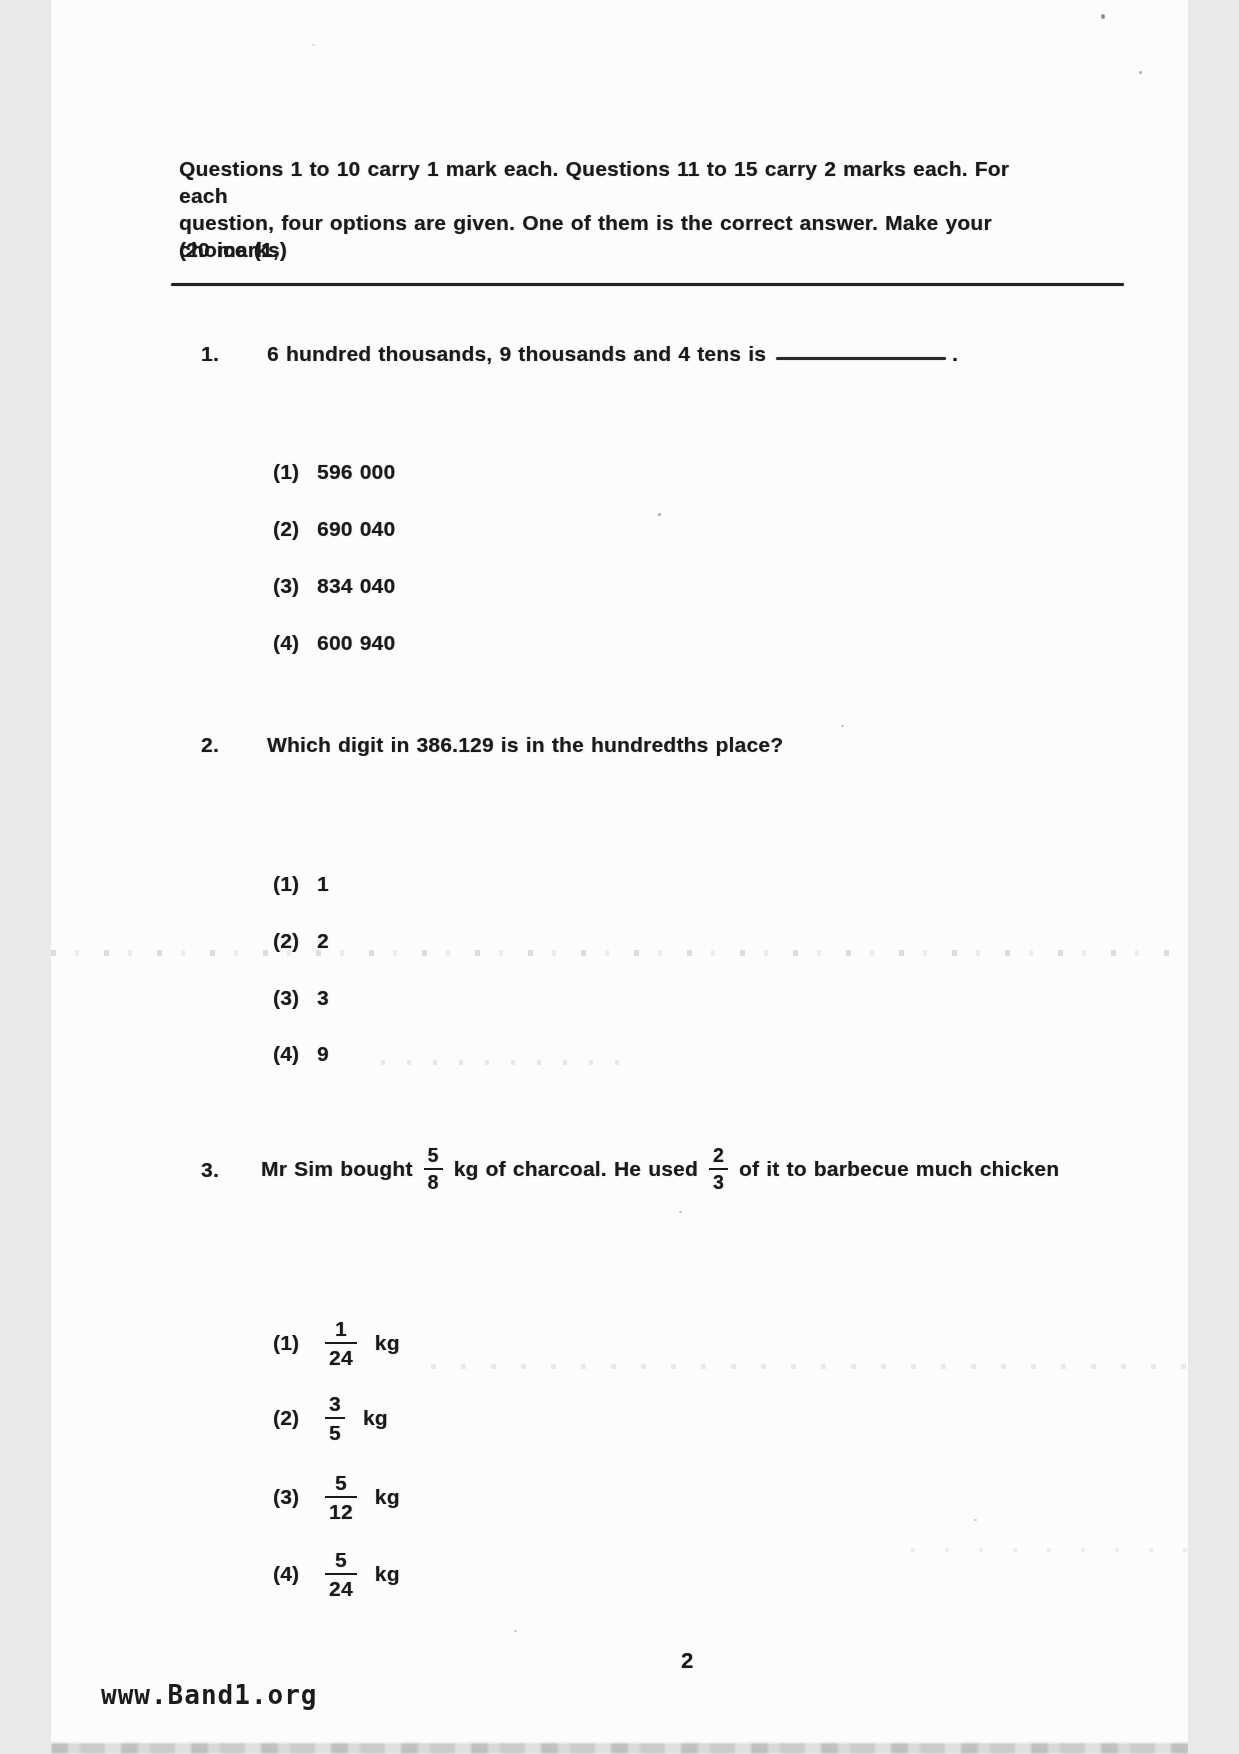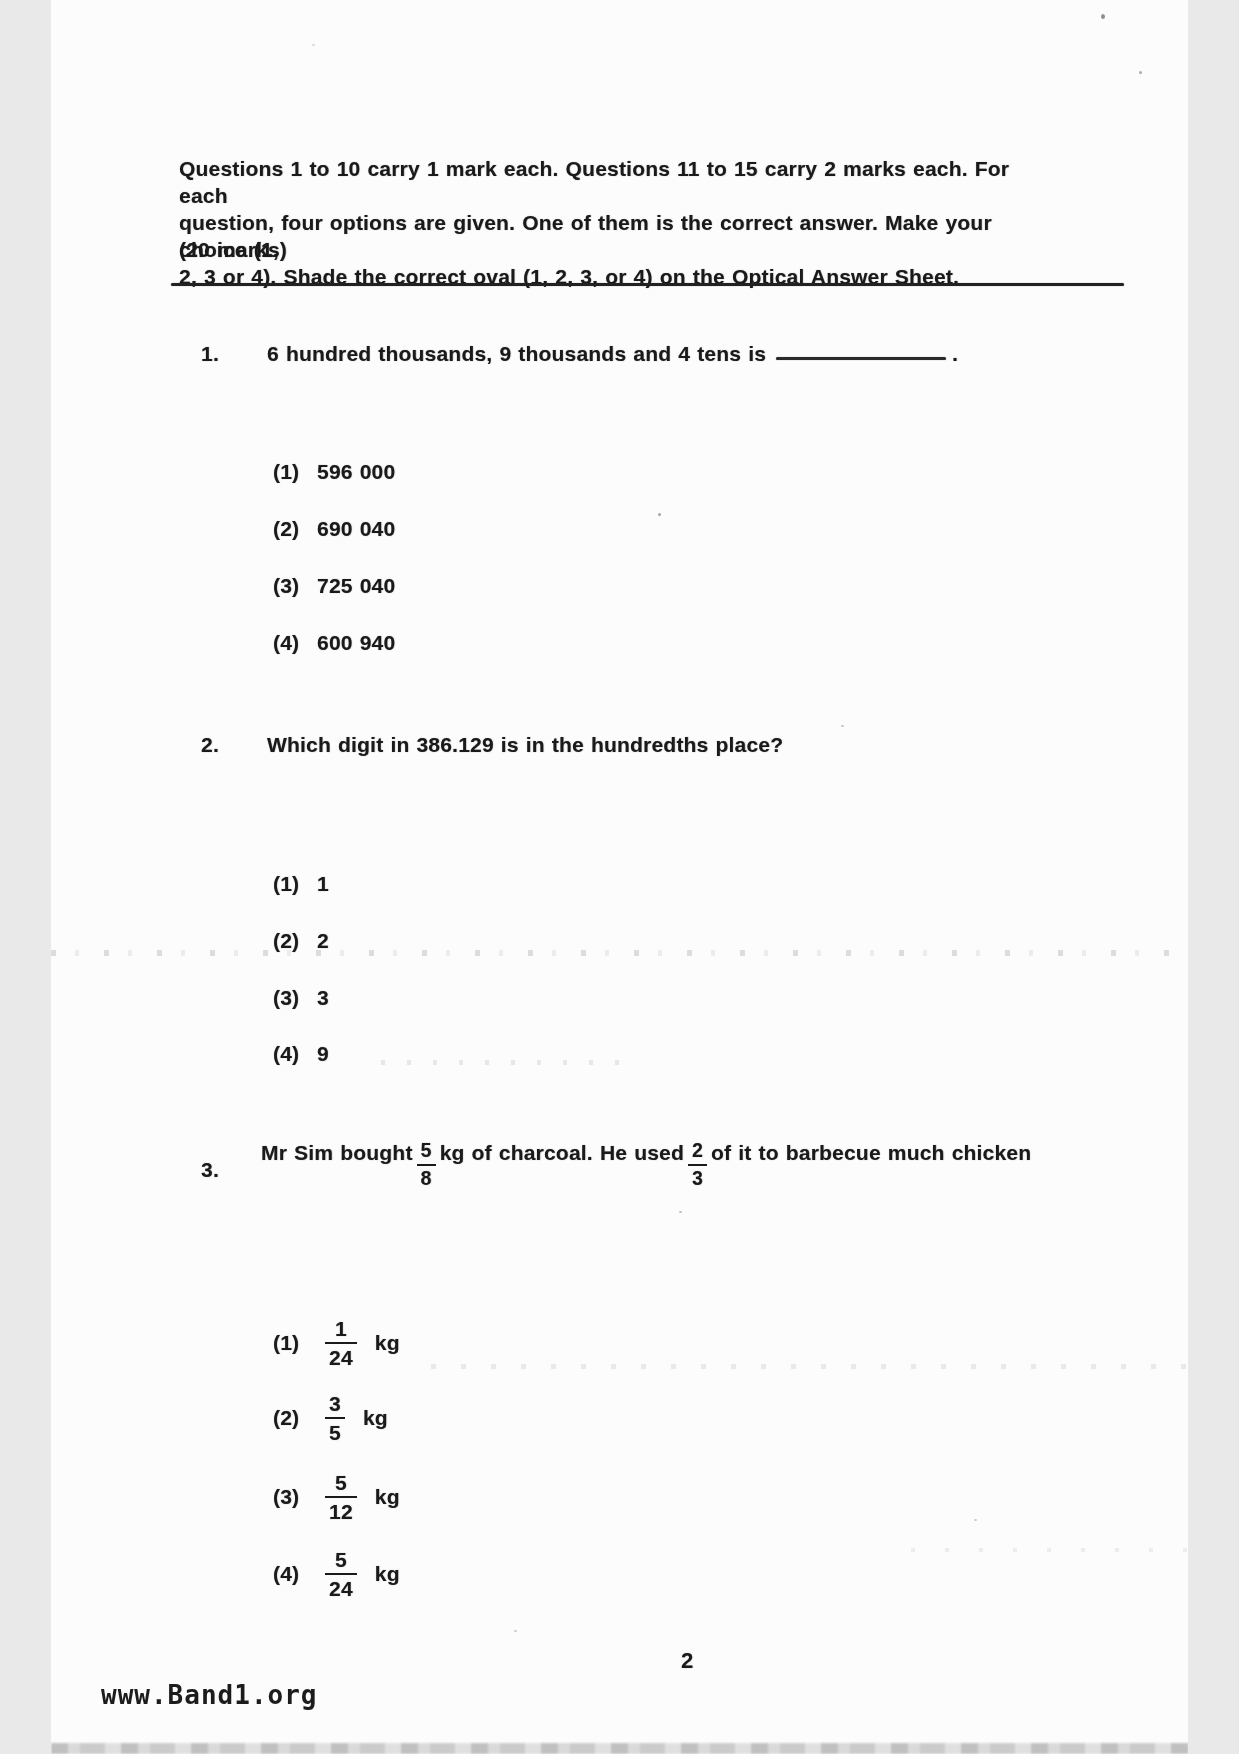--- a/index.html
+++ b/index.html
@@ -21,21 +21,21 @@
   .abs{position:absolute;}
   .instructions{left:128px;top:155px;width:860px;font-size:21px;line-height:27px;}
   .marks{left:128px;top:238px;width:949px;text-align:left;font-size:21px;}
   .divider{left:120px;top:283px;width:953px;height:3px;background:#222;border-radius:2px;box-shadow:0 0 1px rgba(0,0,0,.6);}
   .qnum{left:150px;font-size:21px;}
   .qtext{left:216px;font-size:21px;width:900px;}
   .blank{display:inline-block;width:170px;height:3px;background:#2a2a2a;vertical-align:baseline;margin:0 6px 1px 10px;border-radius:2px;box-shadow:0 0 1px rgba(0,0,0,.5);}
   .opt{left:222px;font-size:21px;display:flex;align-items:baseline;}
   .opt .olabel{display:inline-block;min-width:36px;}
   .opt .oval{margin-left:8px;}
-  .fracline{left:210px;display:flex;font-size:21px;column-gap:4px;height:56px;}
+  .fracline{left:210px;display:flex;align-items:center;font-size:21px;column-gap:11px;height:56px;}
   .q3line2{left:210px;font-size:21px;}
   .frac{display:inline-flex;flex-direction:column;align-items:center;line-height:1;font-size:19.5px;}
   .frac .fnum{padding:0 4px 3px 4px;}
   .frac .fden{border-top:2.5px solid #1b1b1b;padding:3px 4px 0 4px;}
   .fopt{left:222px;display:flex;align-items:center;column-gap:16px;height:58px;font-size:21px;}
   .fopt .olabel{min-width:36px;}
   .fopt .frac{font-size:21px;}
   .fopt .unit{margin-left:2px;}
   .pagenum{left:630px;top:1648px;font-size:22px;}
   .watermark{
@@ -62,41 +62,40 @@
   }
 </style>
 </head>
 <body>
 
 <div class="page">
 
   <div class="abs instructions scan">
     <div>Questions 1 to 10 carry 1 mark each. Questions 11 to 15 carry 2 marks each. For each</div>
     <div>question, four options are given. One of them is the correct answer. Make your choice (1,</div>
-    <div>2, 3 or 4). Shade the correct oval (1, 2, 3, or 4) on the Optical Answer Sheet.</div>
   </div>
   <div class="abs marks scan">(20 marks)</div>
   <div class="abs divider"></div>
 
   <div class="abs qnum scan" style="top:342px">1.</div>
   <div class="abs qtext scan" style="top:342px">
     <span>6 hundred thousands, 9 thousands and 4 tens is</span><span class="blank"></span><span>.</span>
   </div>
 
   <div class="abs opt scan" style="top:460px">
     <span class="olabel">(1)</span>
     <span class="oval">596 000</span>
   </div>
   <div class="abs opt scan" style="top:517px">
     <span class="olabel">(2)</span>
     <span class="oval">690 040</span>
   </div>
   <div class="abs opt scan" style="top:574px">
     <span class="olabel">(3)</span>
-    <span class="oval">725 040</span>
+    <span class="oval">834 040</span>
   </div>
   <div class="abs opt scan" style="top:631px">
     <span class="olabel">(4)</span>
     <span class="oval">600 940</span>
   </div>
 
   <div class="abs qnum scan" style="top:733px">2.</div>
   <div class="abs qtext scan" style="top:733px">Which digit in 386.129 is in the hundredths place?</div>
 
   <div class="abs opt scan" style="top:872px">

